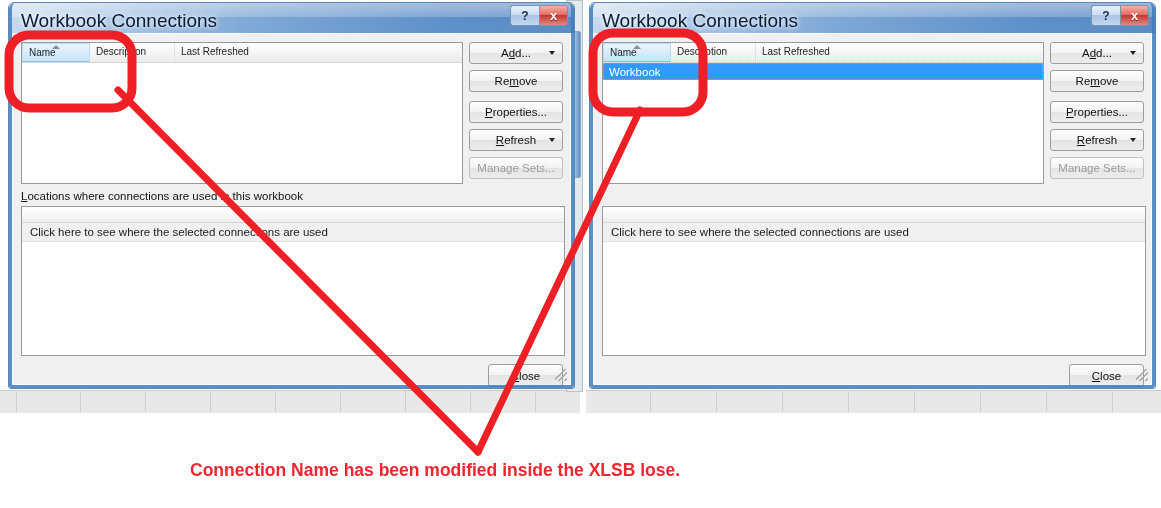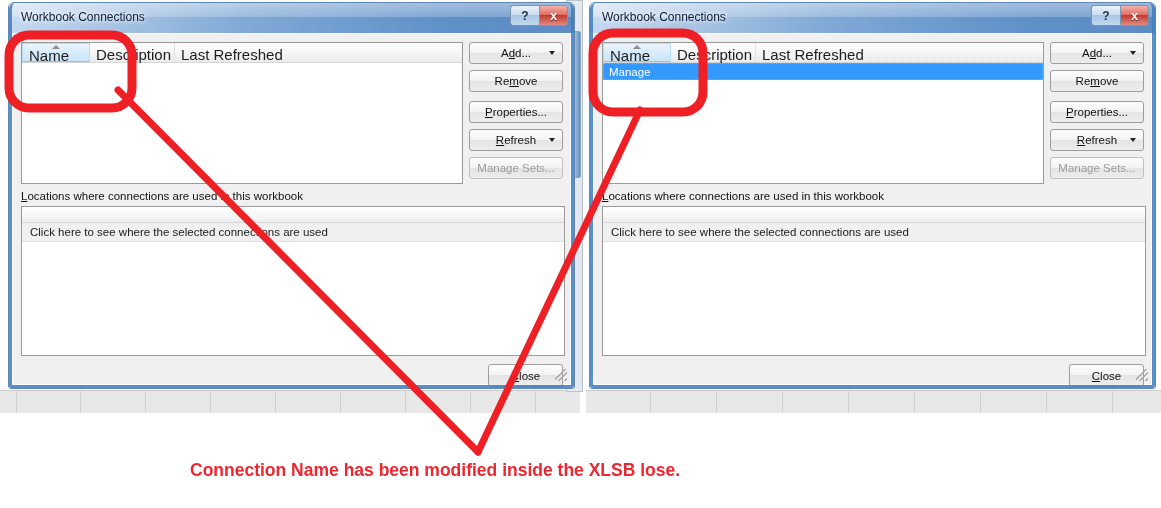--- a/index.html
+++ b/index.html
@@ -58,21 +58,21 @@
         rgba(255,255,255,.55) 0%,
         rgba(231,240,250,.45) 45%,
         rgba(202,222,243,.30) 46%,
         rgba(188,212,238,.35) 100%),
       linear-gradient(to right, #c7d9ee 0%, #5f92c9 42%, #2f6db5 78%, #2a66ad 100%);
   }
   .dlg-title {
     position: absolute;
     left: 12px;
     top: 7px;
-    font-size: 12px;
+    font-size: 19px;
     color: #0b1b33;
     text-shadow: 0 0 4px rgba(255,255,255,.95), 0 0 7px rgba(255,255,255,.8);
     white-space: nowrap;
   }
   .dlg-body {
     position: absolute;
     left: 3px; right: 3px;
     top: 30px; bottom: 3px;
     background: #f0f0f0;
     border: 1px solid #ffffff;
@@ -131,21 +131,21 @@
   .lv-head {
     display: flex;
     height: 19px;
     background: linear-gradient(to bottom,#ffffff,#f3f3f3 60%,#ebebeb);
     border-bottom: 1px solid #d6d6d6;
   }
   .lv-th {
     position: relative;
     box-sizing: border-box;
     border-right: 1px solid #e2e2e2;
-    font-size: 15px;
+    font-size: 10px;
     color: #1d1d1d;
     padding: 3px 0 0 6px;
     white-space: nowrap;
   }
   .lv-th.sorted {
     background: linear-gradient(to bottom,#eaf4fd,#d6ebfb 55%,#cbe5fa);
     border: 1px solid #b8dcf5;
     border-bottom: 1px solid #8cc4ea;
   }
   .sort-arrow {
@@ -366,21 +366,21 @@
             <span>Name</span>
           </div>
           <div class="lv-th" style="width:85px;">
             <span>Description</span>
           </div>
           <div class="lv-th" style="flex:1; border-right:0;">
             <span>Last Refreshed</span>
           </div>
         </div>
         <div class="lv-row">
-          <span>Manage</span>
+          <span>Workbook</span>
         </div>
       </div>
 
       <div class="btn" style="left:456px; top:8px; width:94px;">
         <span>A<span class="u">d</span>d...</span>
         <span class="btn-split-arrow"></span>
       </div>
       <div class="btn" style="left:456px; top:36px; width:94px;">
         <span>Re<span class="u">m</span>ove</span>
       </div>
@@ -388,23 +388,20 @@
         <span><span class="u">P</span>roperties...</span>
       </div>
       <div class="btn" style="left:456px; top:95px; width:94px;">
         <span><span class="u">R</span>efresh</span>
         <span class="btn-split-arrow"></span>
       </div>
       <div class="btn disabled" style="left:456px; top:123px; width:94px;">
         <span>Manage Sets...</span>
       </div>
 
-      <div class="loc-label" style="left:8px; top:156px;">
-        <span class="u">L</span><span>ocations where connections are used in this workbook</span>
-      </div>
       <div class="loc-box" style="left:8px; top:172px; width:542px; height:148px;">
         <div class="loc-head"></div>
         <div class="loc-row">
           <span>Click here to see where the selected connections are used</span>
         </div>
       </div>
 
       <div class="btn" style="left:475px; top:330px; width:75px; height:23px;">
         <span><span class="u">C</span>lose</span>
       </div>

